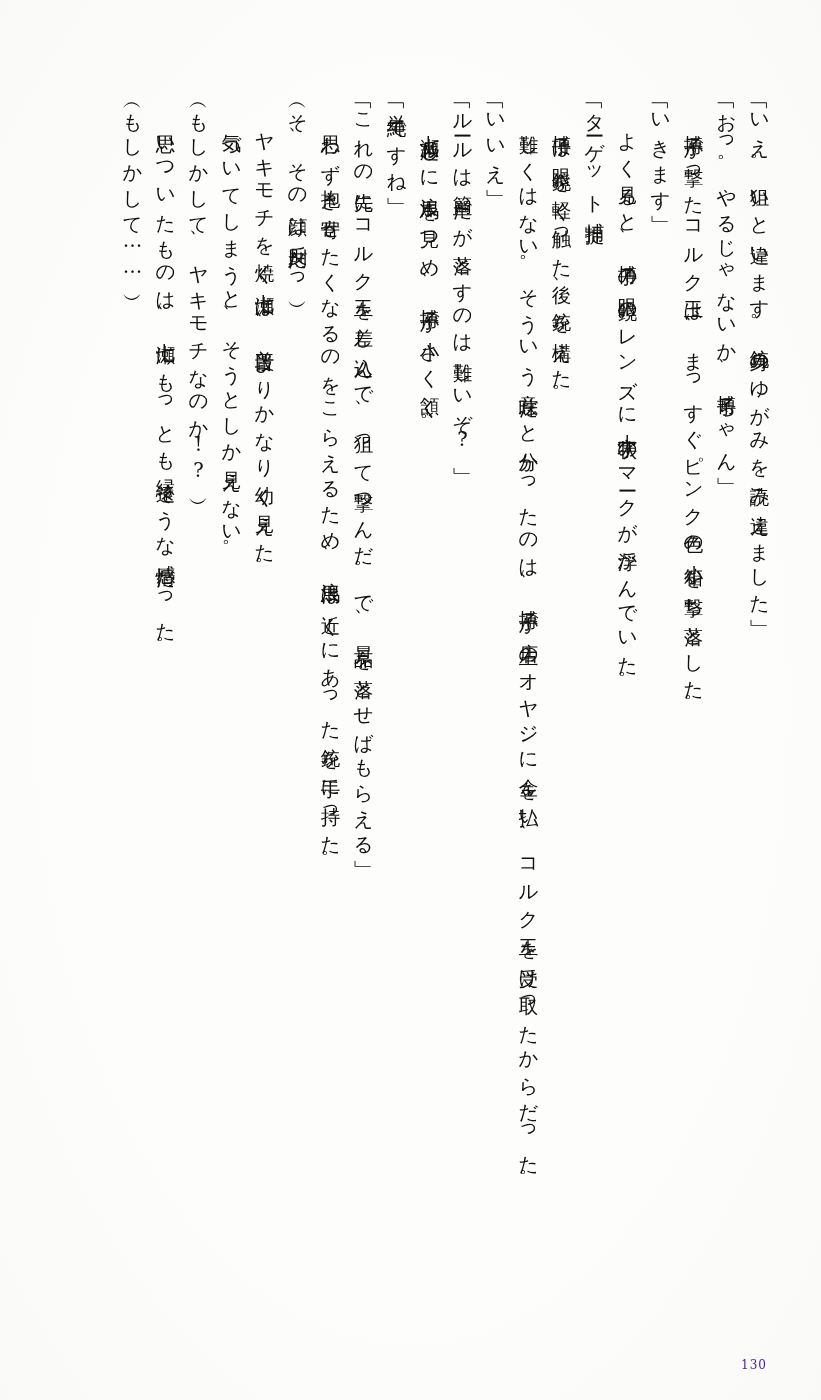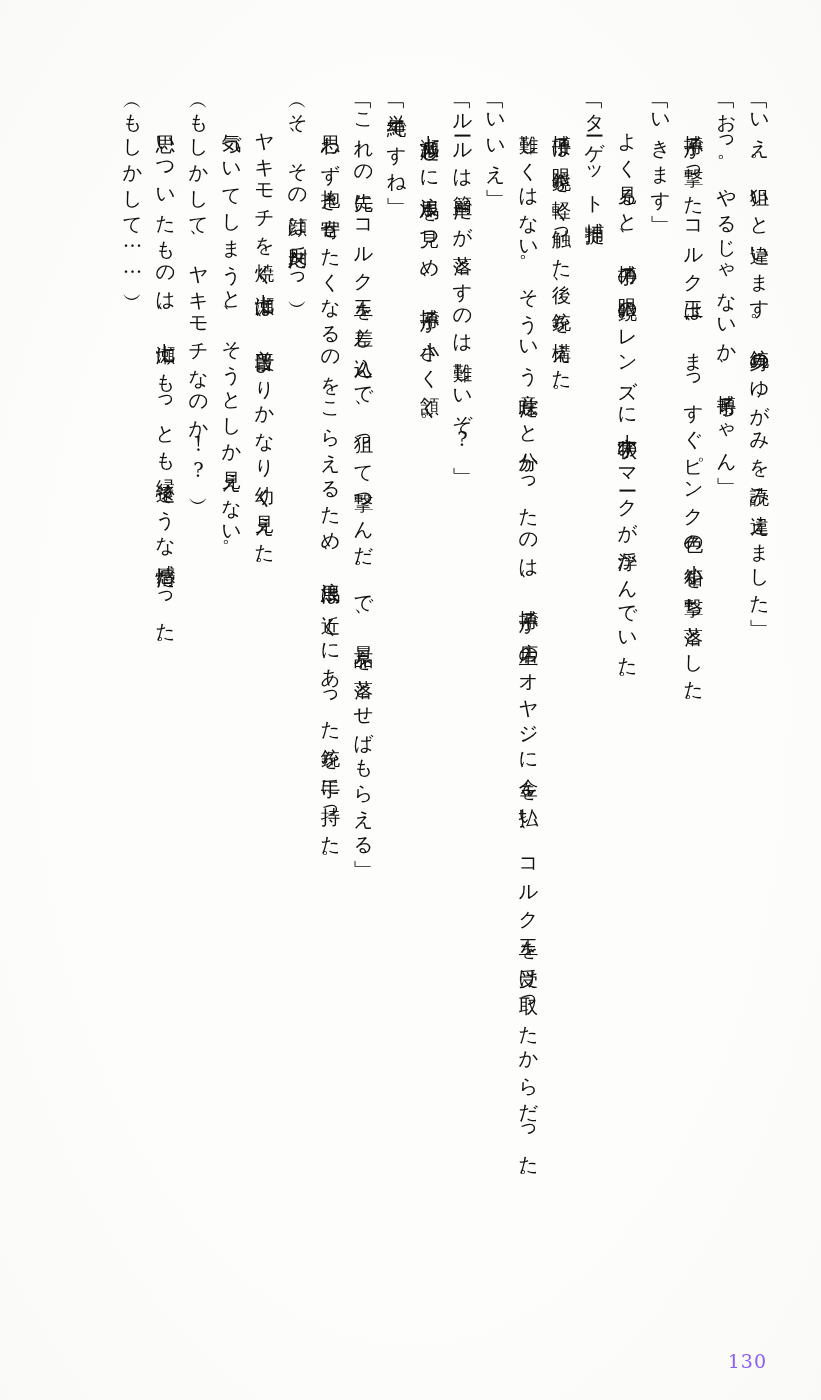--- a/index.html
+++ b/index.html
@@ -45,22 +45,22 @@
     margin: 0;
     padding: 0;
     white-space: nowrap;
     text-align: left;
   }
   .page-number {
     position: absolute;
     bottom: 28px;
     right: 54px;
     font-family: "DejaVu Serif", serif;
-    font-size: 19px;
-    color: #8b5cf6;
+    font-size: 12px;
+    color: #4c1d95;
     letter-spacing: 1px;
   }
 </style>
 </head>
 <body>
 
 <div class="page">
 
   <div class="text-block">
     <div class="line">（もしかして……）</div>

